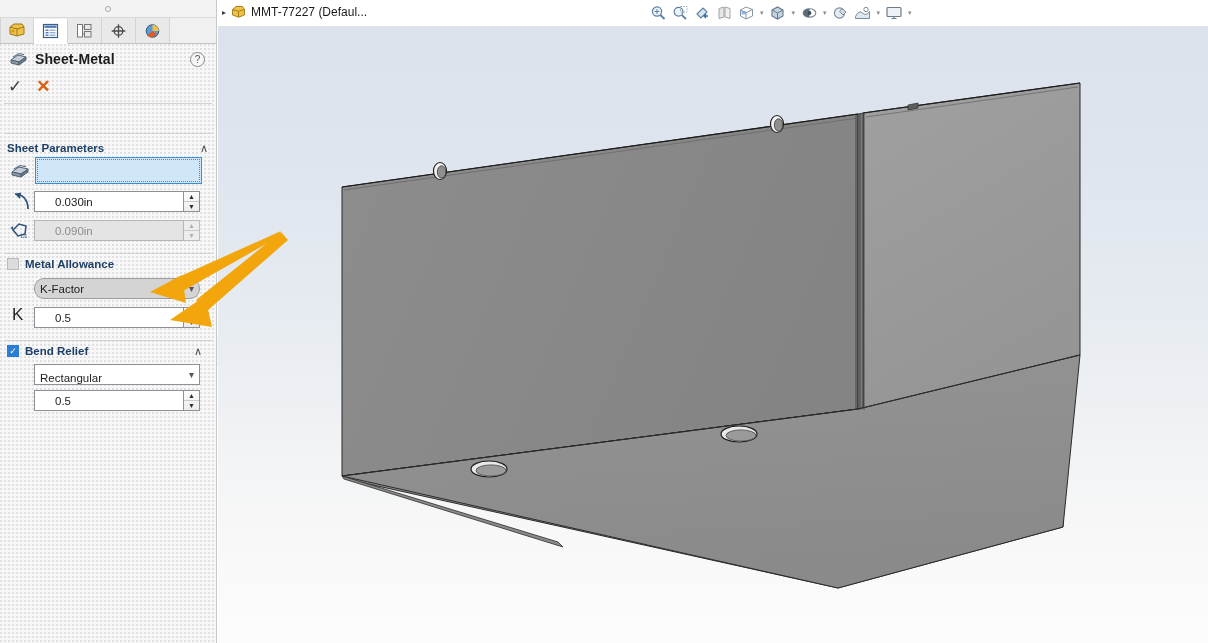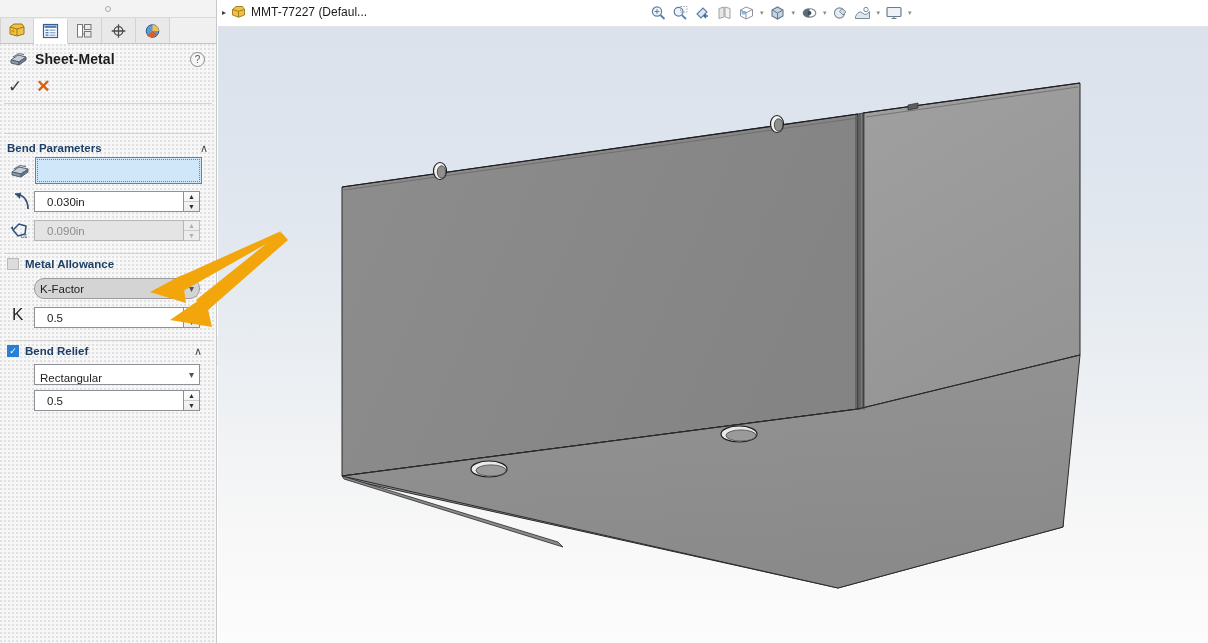--- a/index.html
+++ b/index.html
@@ -99,21 +99,21 @@
   }
 
   
   .field-row { position:absolute; display:flex; align-items:center; }
 
   .txtbox {
     height: 21px;
     border: 1px solid #8d9196;
     background: #ffffff;
     font-size: 11.5px; color: #222;
-    display:flex; align-items:center; padding-left: 12px;
+    display:flex; align-items:center; padding-left: 20px;
     font-family: "Liberation Sans", sans-serif;
   }
   .txtbox.disabled { background:#e4e4e4; border-color:#b6b6b6; color:#8d8d8d; }
 
   .spin {
     width: 16px; height: 21px;
     border: 1px solid #8d9196; border-left: none;
     background: linear-gradient(#fdfdfd,#ececec);
     display:flex; flex-direction:column;
   }
@@ -278,21 +278,21 @@
       <span class="glyph-btn" id="ok-check">✓</span>
       <span class="glyph-btn" id="cancel-x">✕</span>
     </div>
 
     <div class="hr-sep" style="top:103px;"></div>
 
 
     <div class="hr-sep" style="top:133px;"></div>
 
     <div class="sect-head" style="top:139px;">
-      <span>Bend Parameters</span>
+      <span>Sheet Parameters</span>
       <span class="chev">∧</span>
     </div>
 
     <div style="position:absolute; left:9px; top:161px;">
       <svg width="22" height="20" viewBox="0 0 22 20">
         <path d="M3 11 L10 6 L19 8 L12 13 Z" fill="#c6cdd6" stroke="#4f6273" stroke-width="1"></path>
         <path d="M3 11 L3 14 L12 16 L12 13 Z" fill="#8d99a6" stroke="#4f6273" stroke-width="1"></path>
         <path d="M12 13 L19 8 L19 11 L12 16 Z" fill="#64798c" stroke="#4f6273" stroke-width="1"></path>
         <path d="M5 8 L11 4.5 L17 5.6" fill="none" stroke="#5d7287" stroke-width="1.1"></path>
       </svg>

